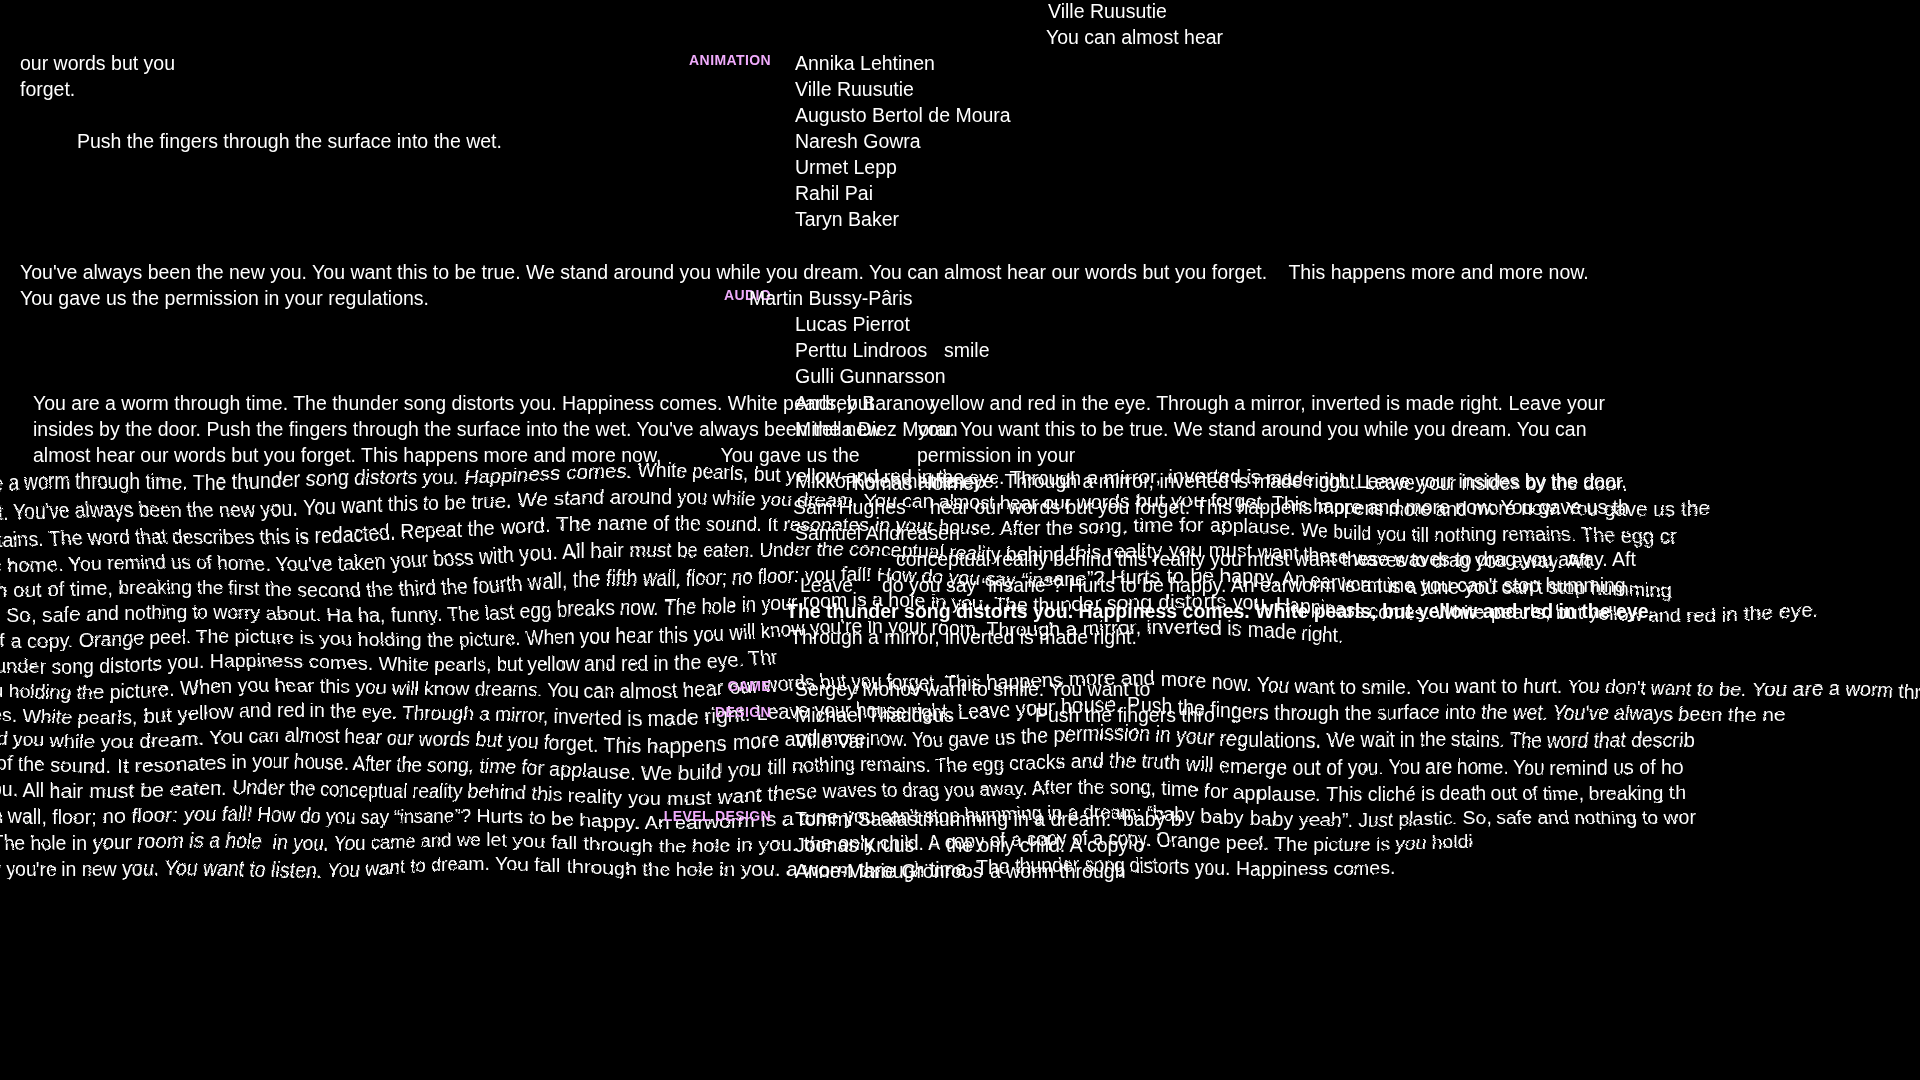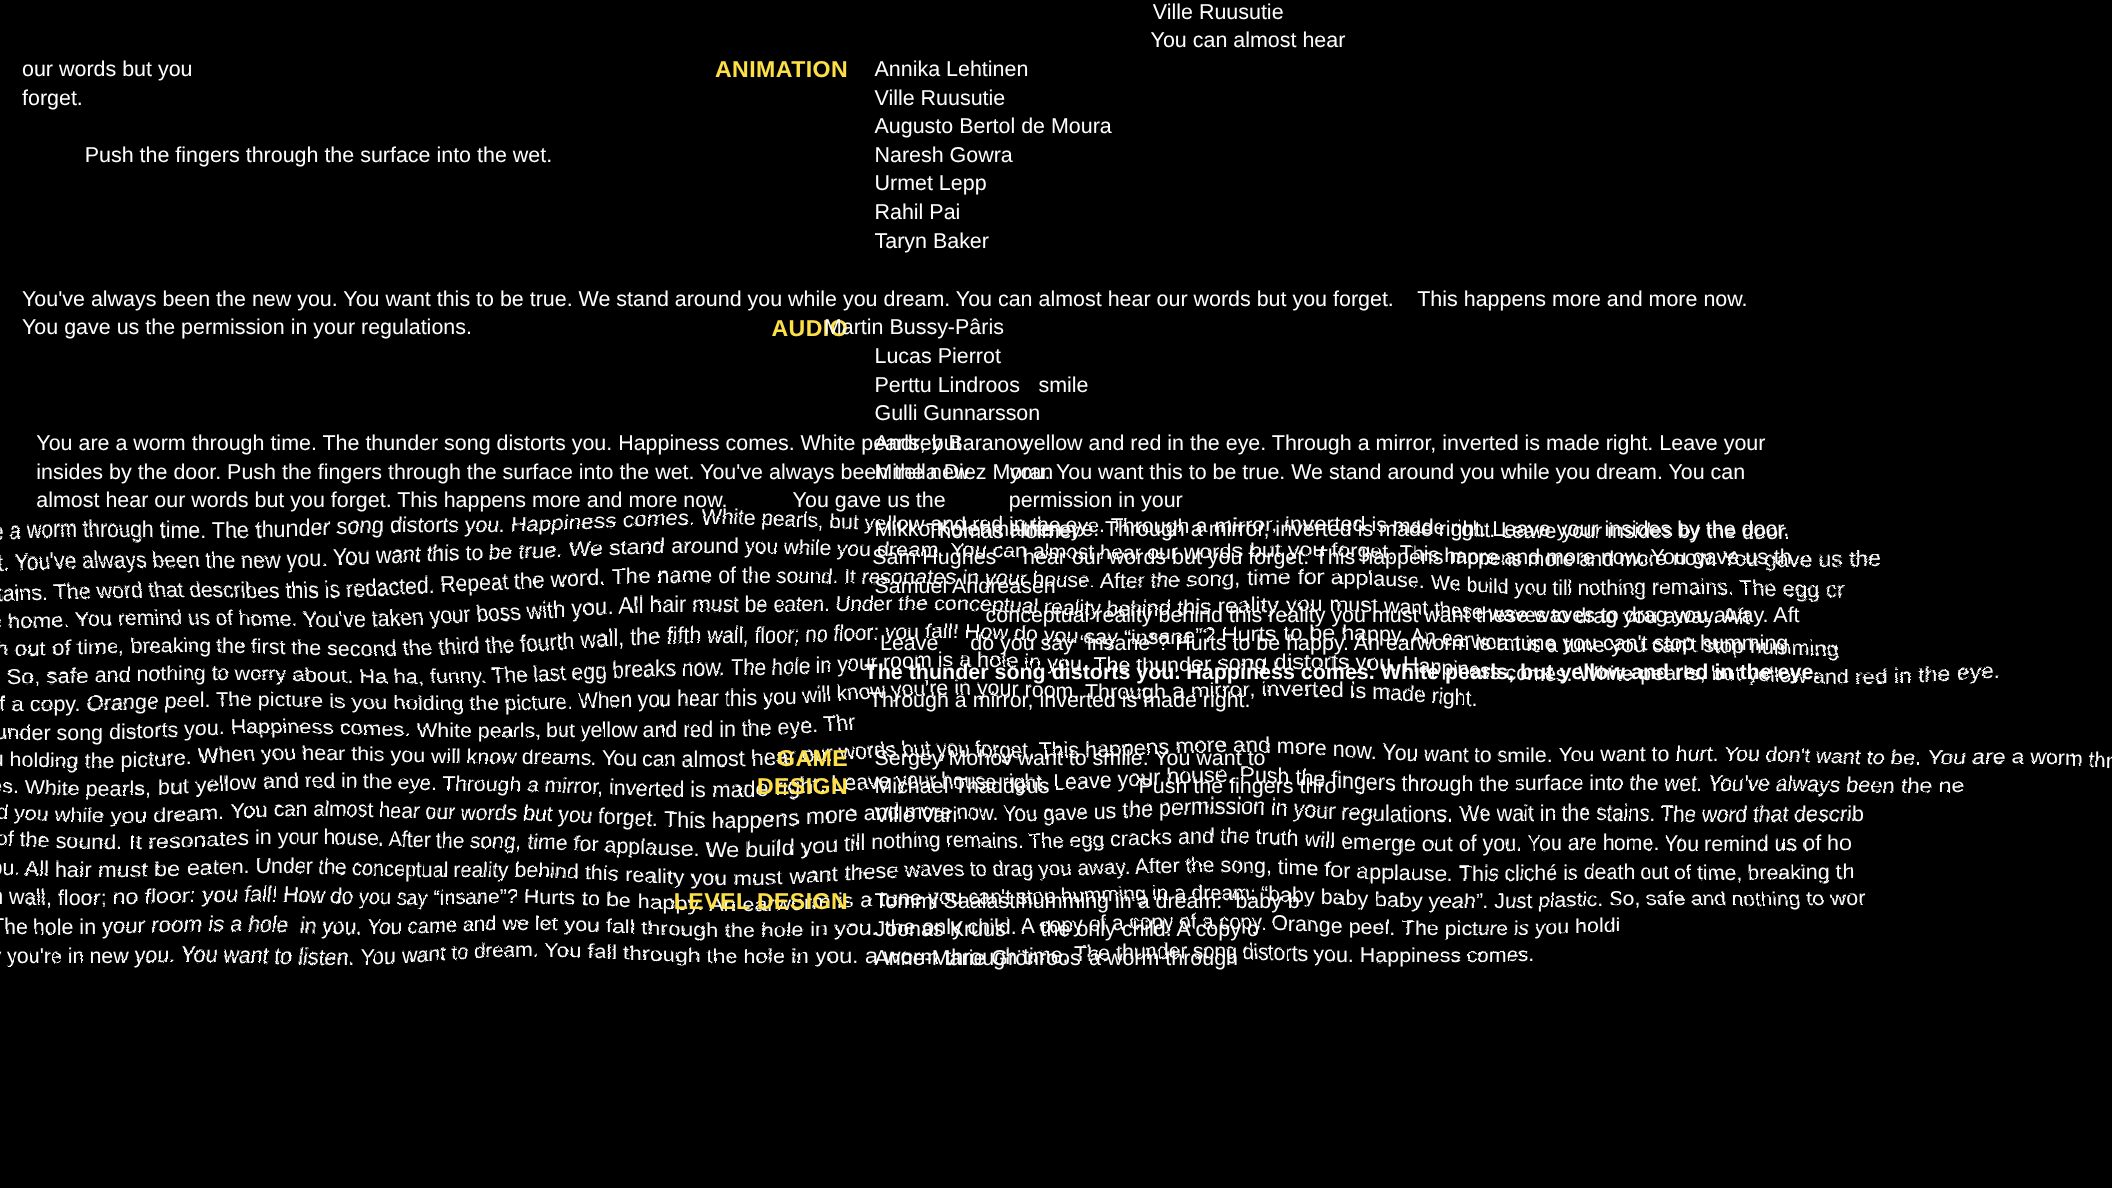--- a/index.html
+++ b/index.html
@@ -9,24 +9,24 @@
     font-family:"Liberation Sans","DejaVu Sans",sans-serif;
     color:#fff;
     -webkit-font-smoothing:antialiased;
   }
   #stage{position:absolute;inset:0;width:1920px;height:1080px;overflow:hidden;background:#000;}
 
   
   .credit-head{
     position:absolute;
     font-weight:700;
-    font-size:21px;
+    font-size:14px;
     letter-spacing:0.4px;
     text-align:right;
-    color:#fde047;
+    color:#f0abfc;
   }
   .credit-name{
     position:absolute;
     font-size:19.5px;
     color:#fff;
     white-space:pre;
   }
   .frag{
     position:absolute;
     font-size:19.5px;

